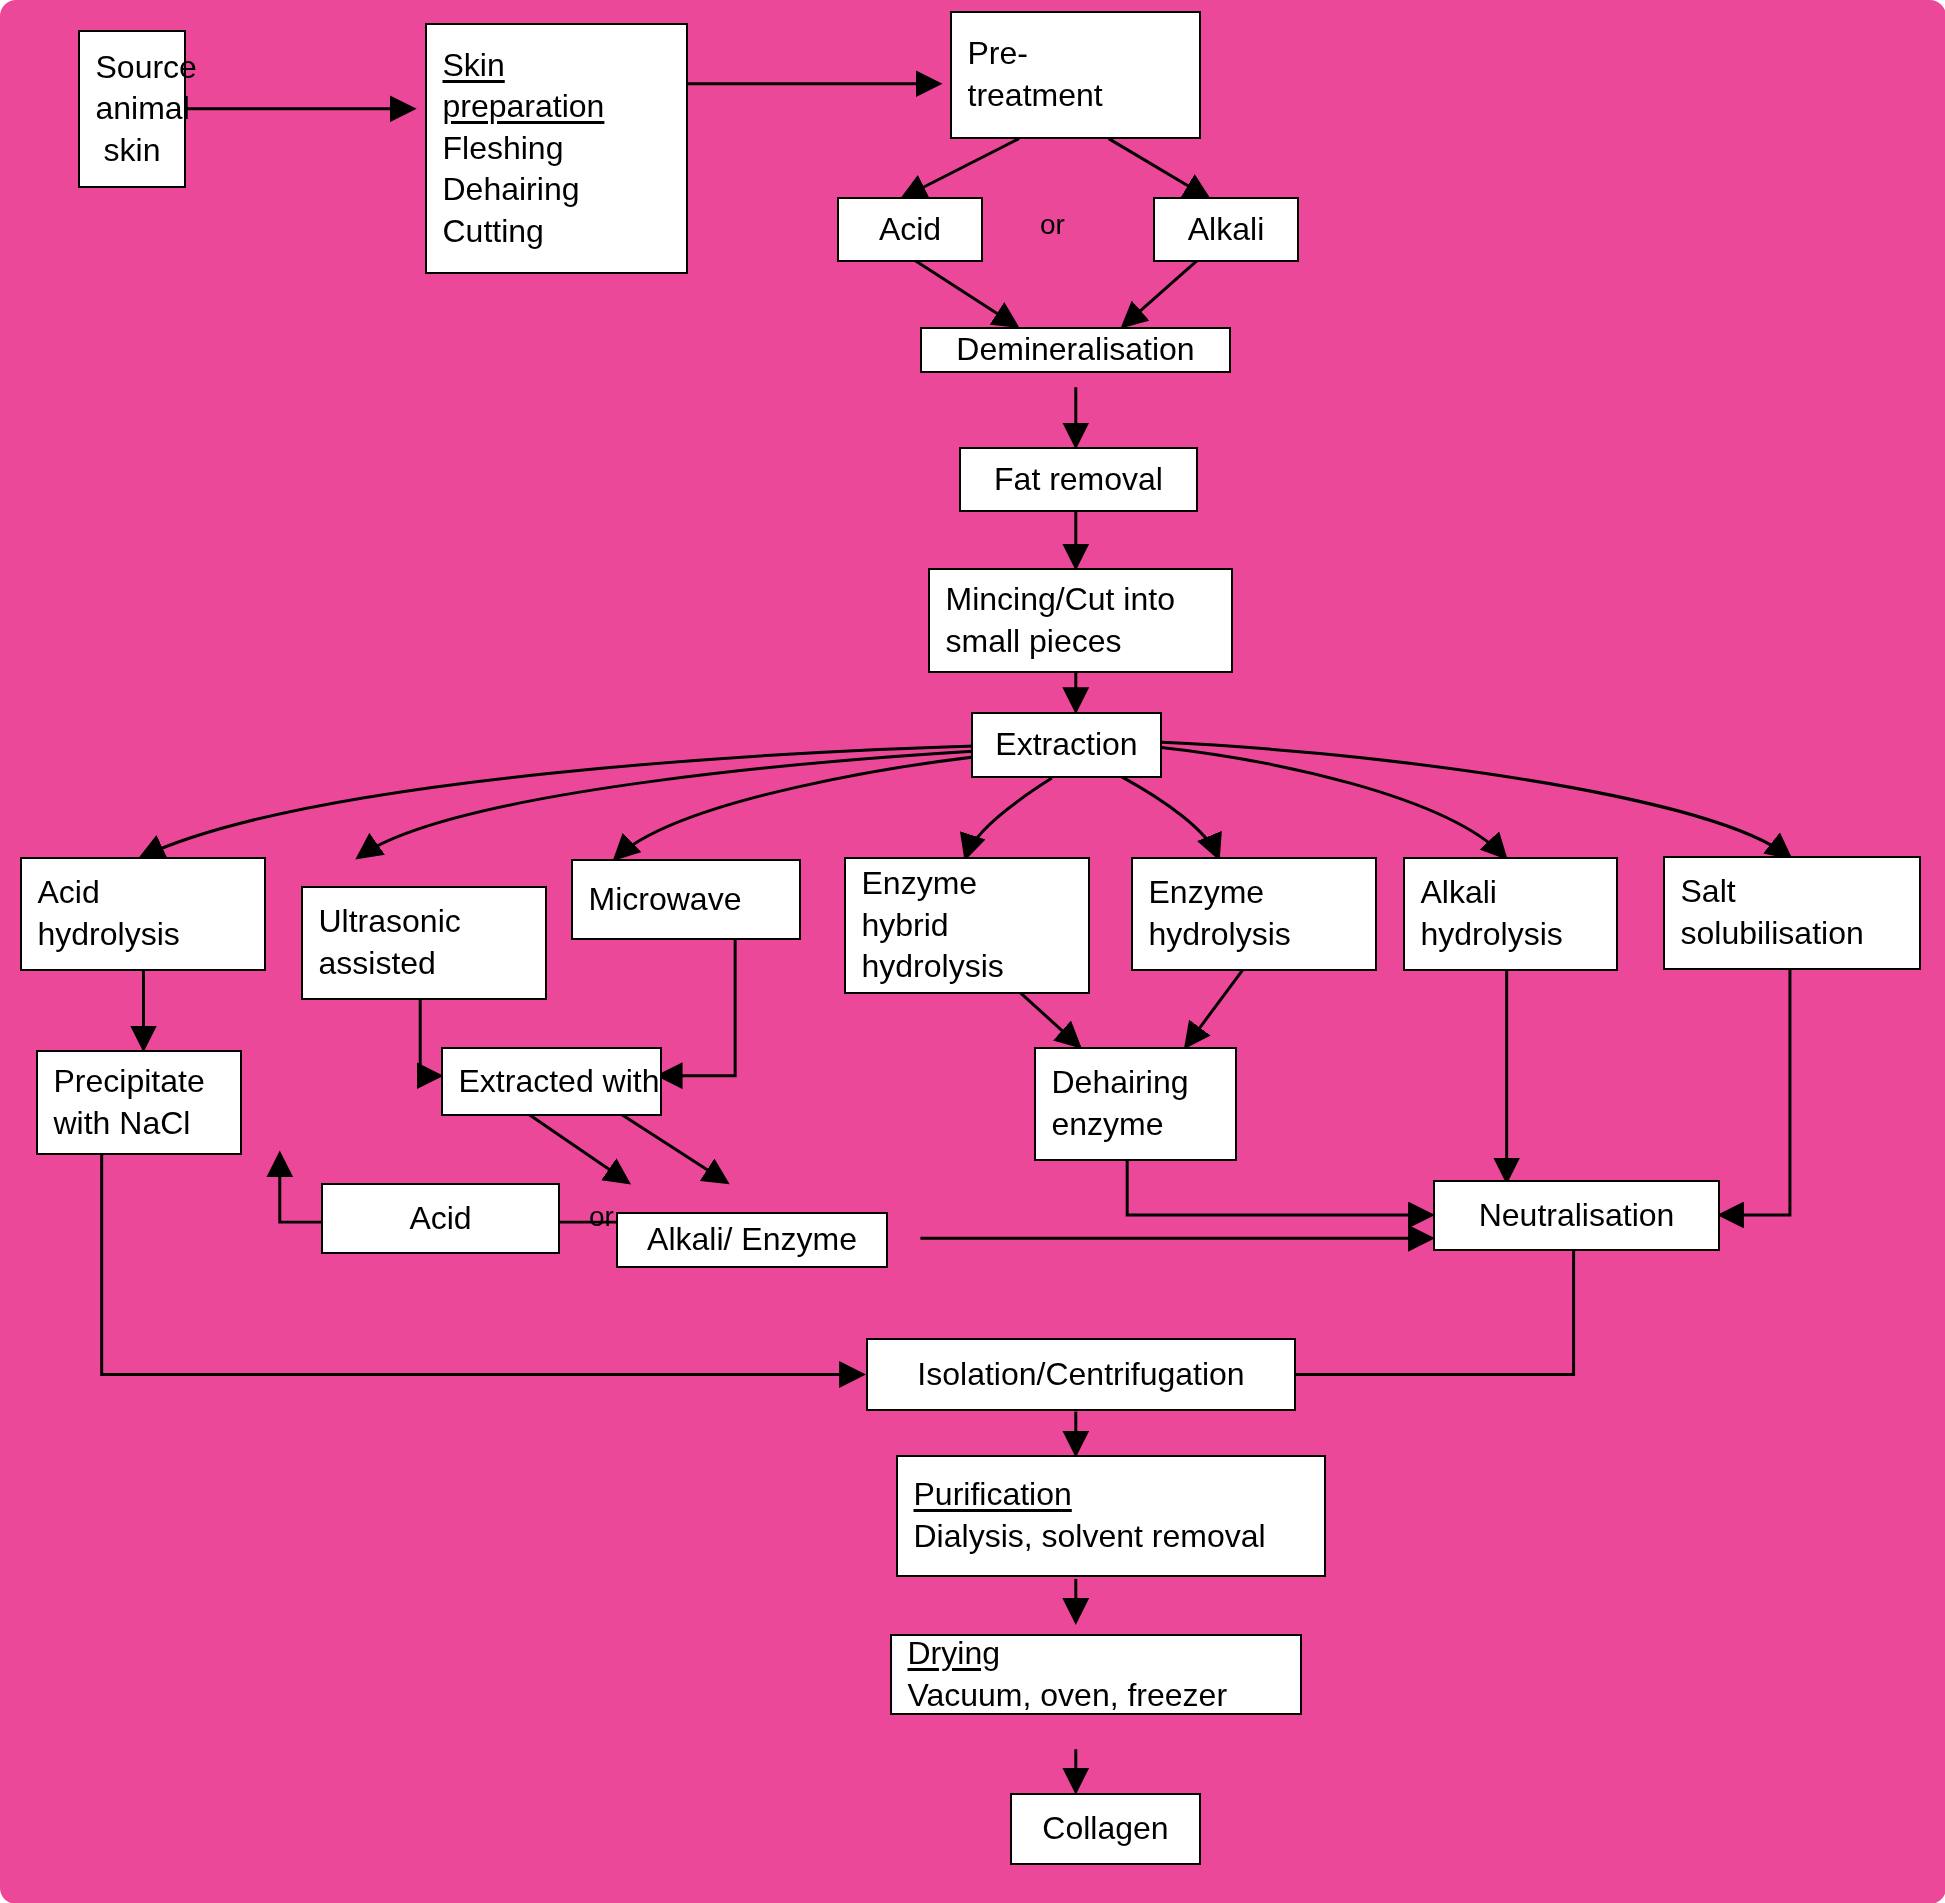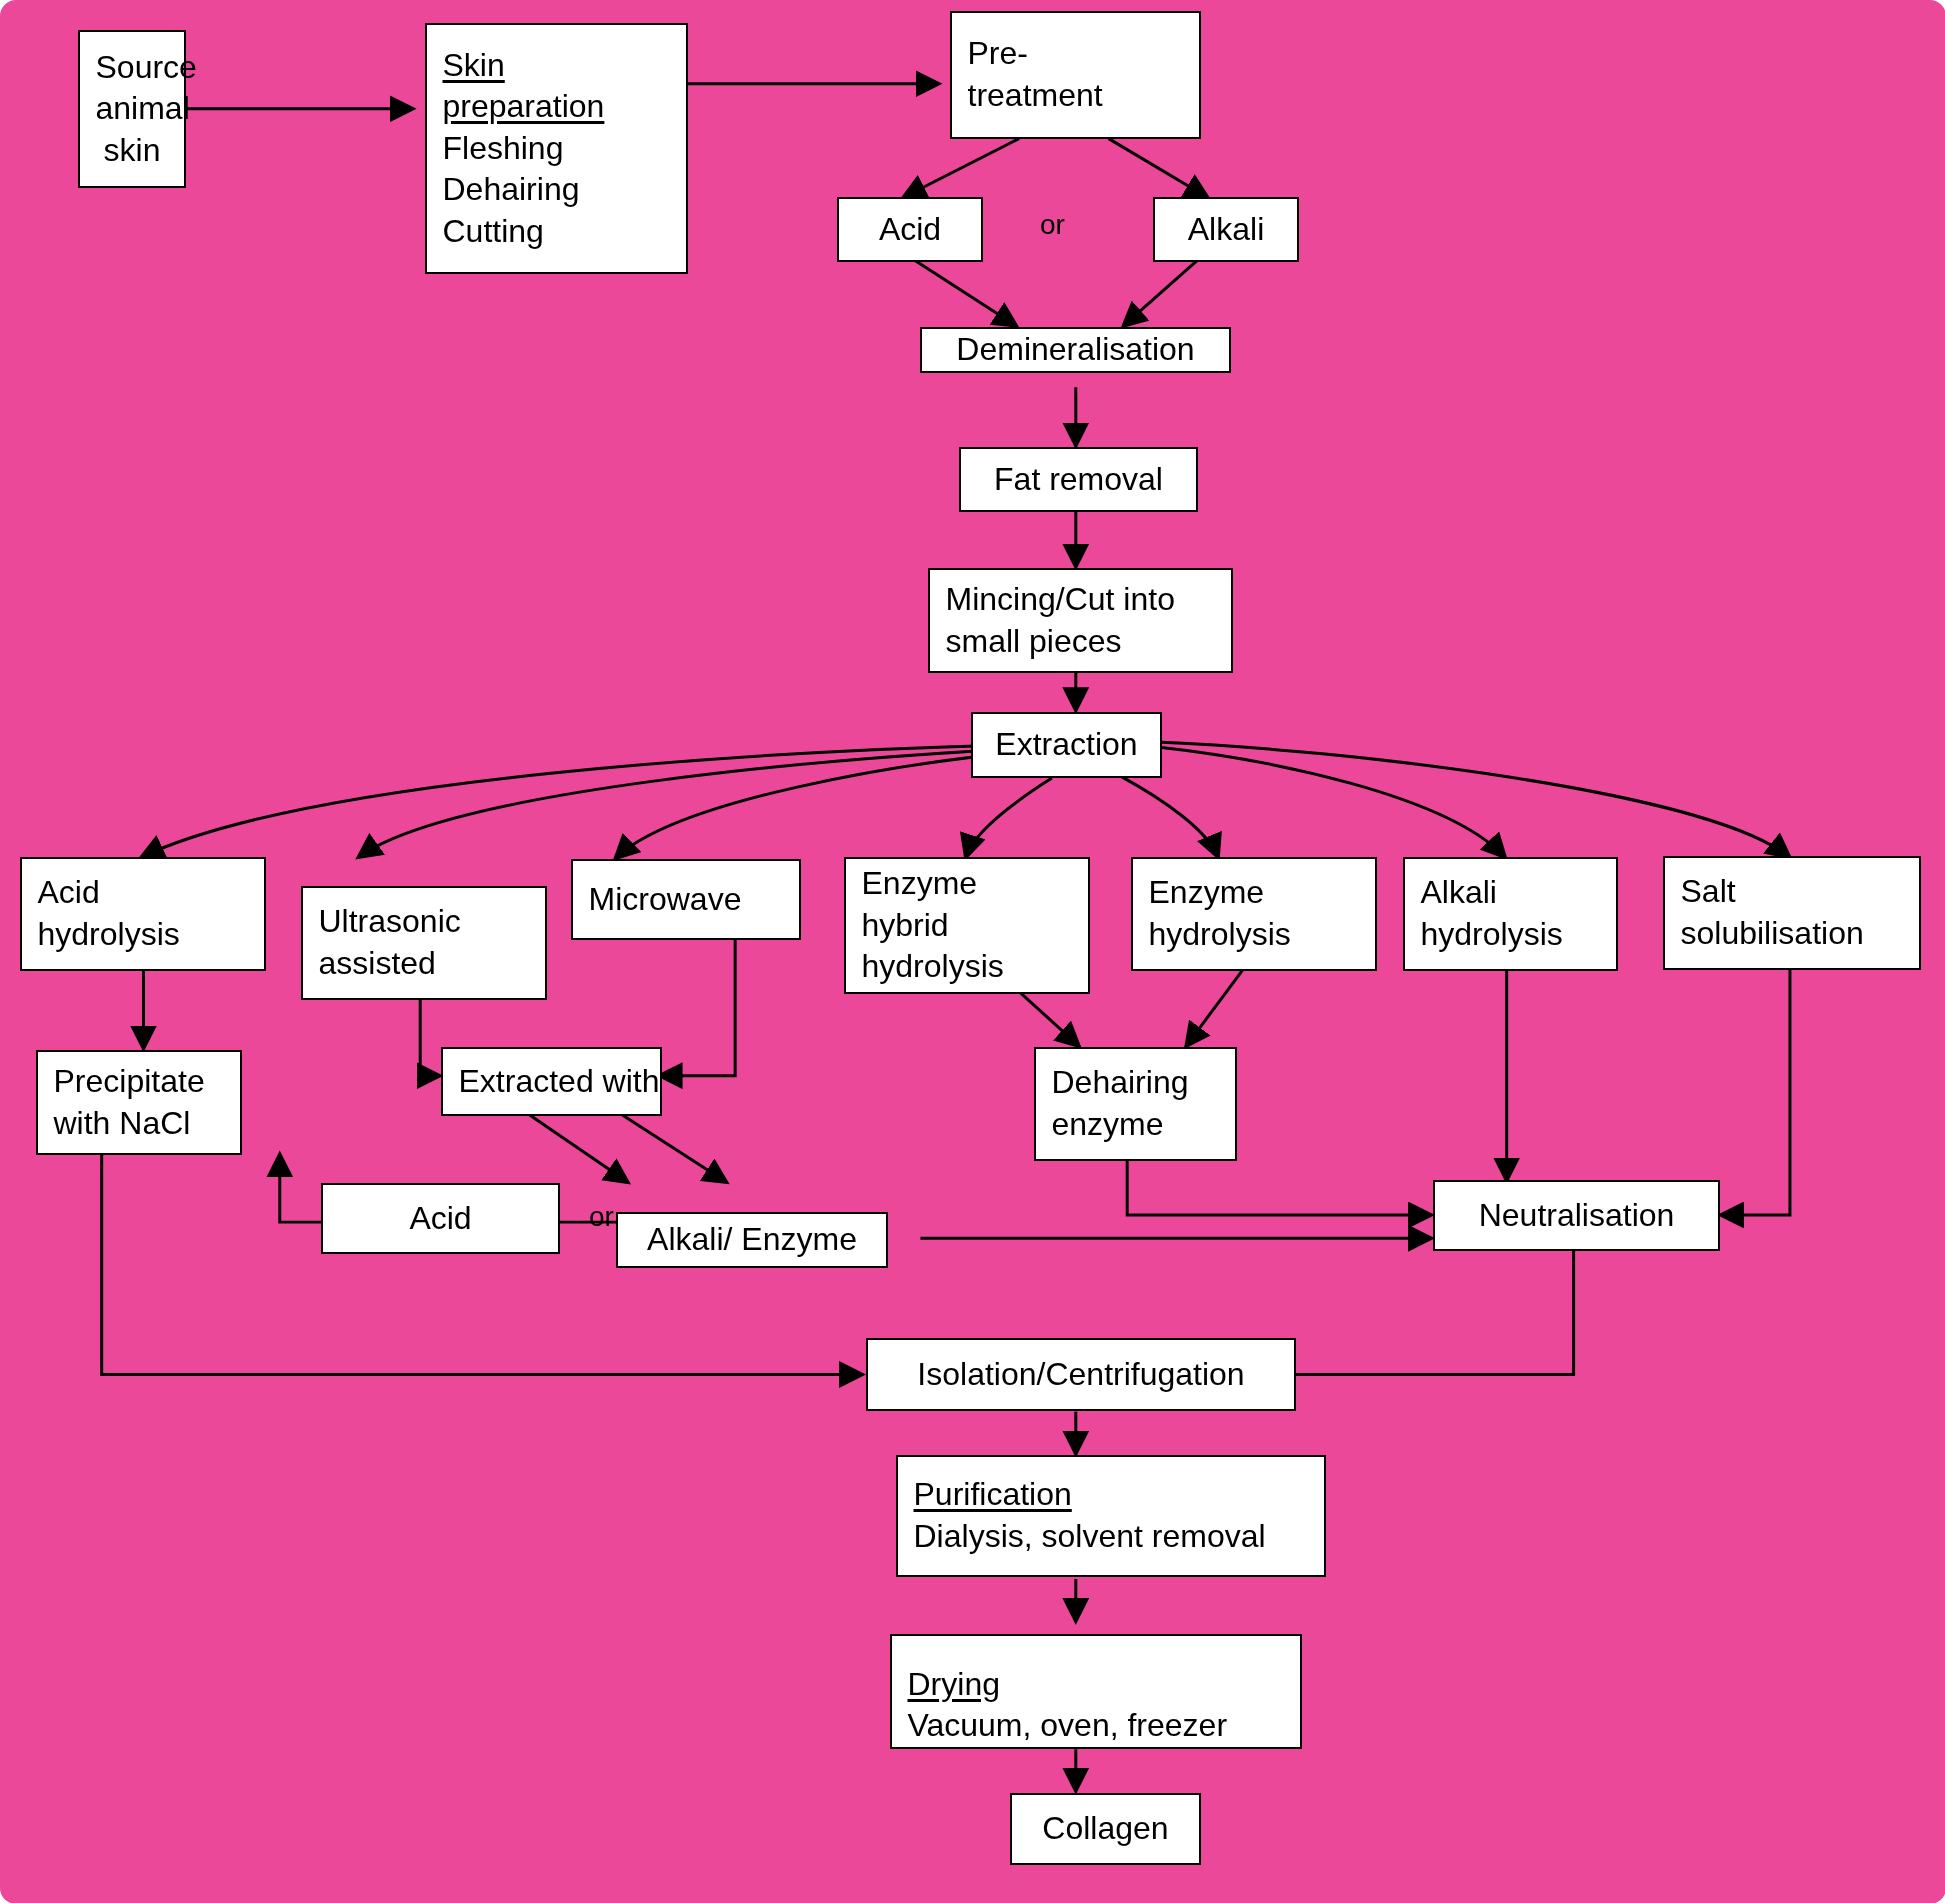--- a/index.html
+++ b/index.html
@@ -286,21 +286,21 @@
     </div>
   </div>
 
   <div class="node left" style="left:896px; top:1455px; width:430px; height:122px;">
     <div class="pad">
       <span class="ln ul">Purification</span>
       <span class="ln">Dialysis, solvent removal</span>
     </div>
   </div>
 
-  <div class="node left" style="left:890px; top:1634px; width:412px; height:115px;justify-content:flex-end;">
+  <div class="node left" style="left:890px; top:1634px; width:412px; height:81px;">
     <div class="pad">
       <span class="ln ul">Drying</span>
       <span class="ln">Vacuum, oven, freezer</span>
     </div>
   </div>
 
   <div class="node center" style="left:1010px; top:1793px; width:191px; height:72px;">
     <div class="pad">
       <span class="ln">Collagen</span>
     </div>

